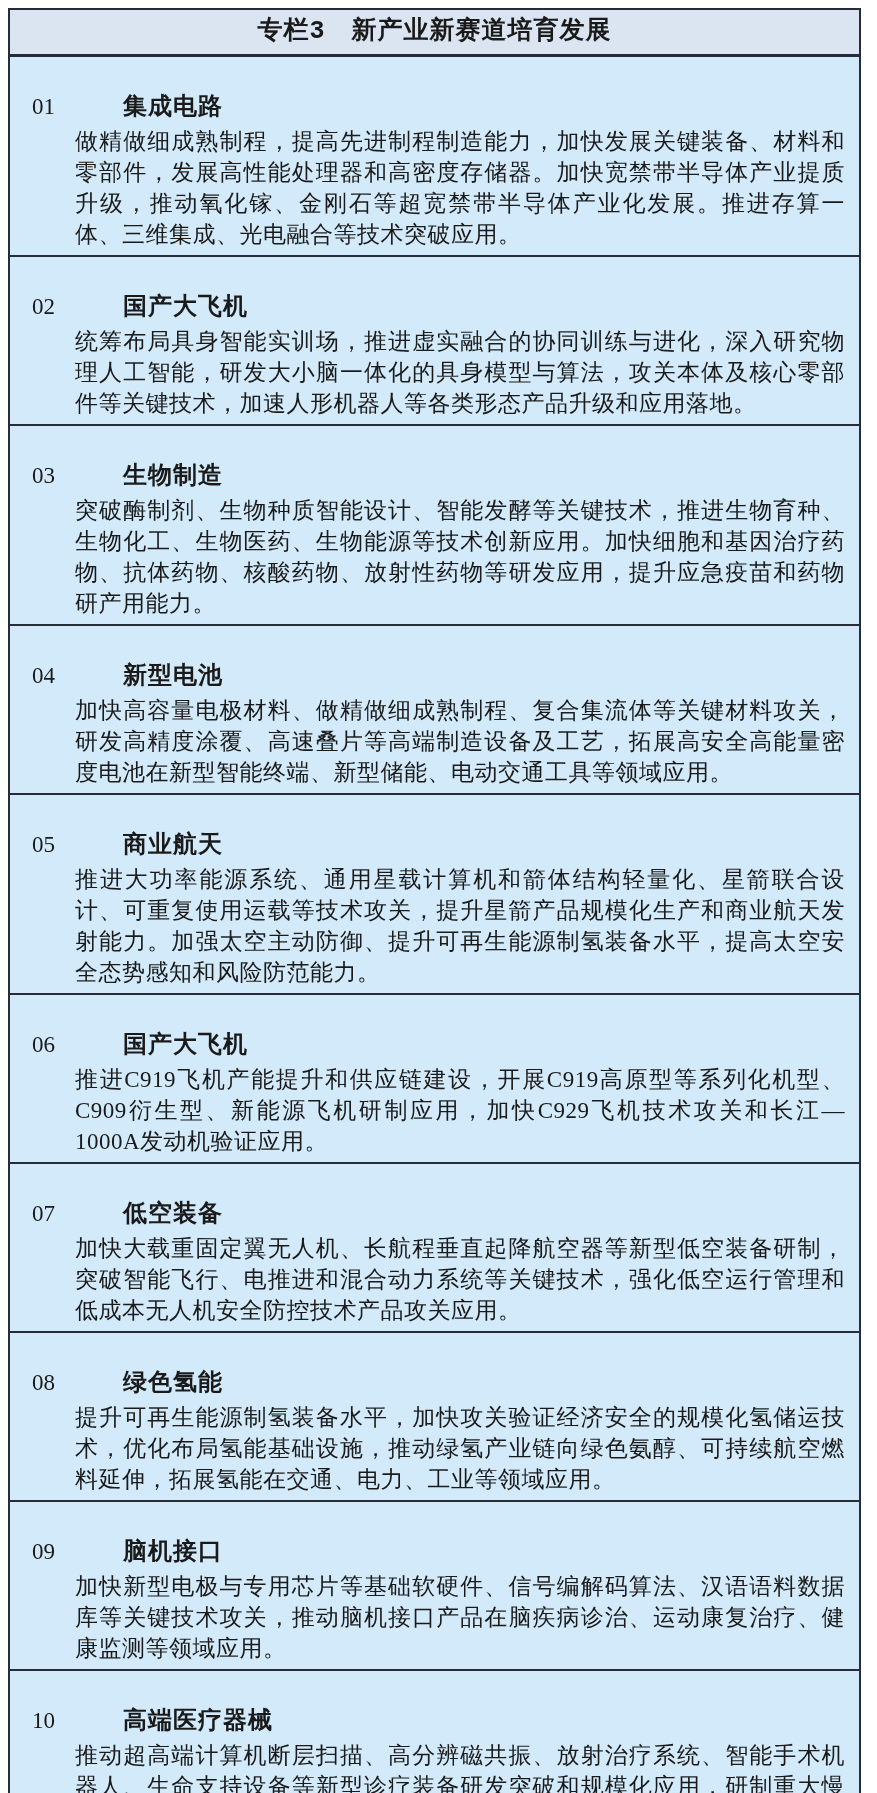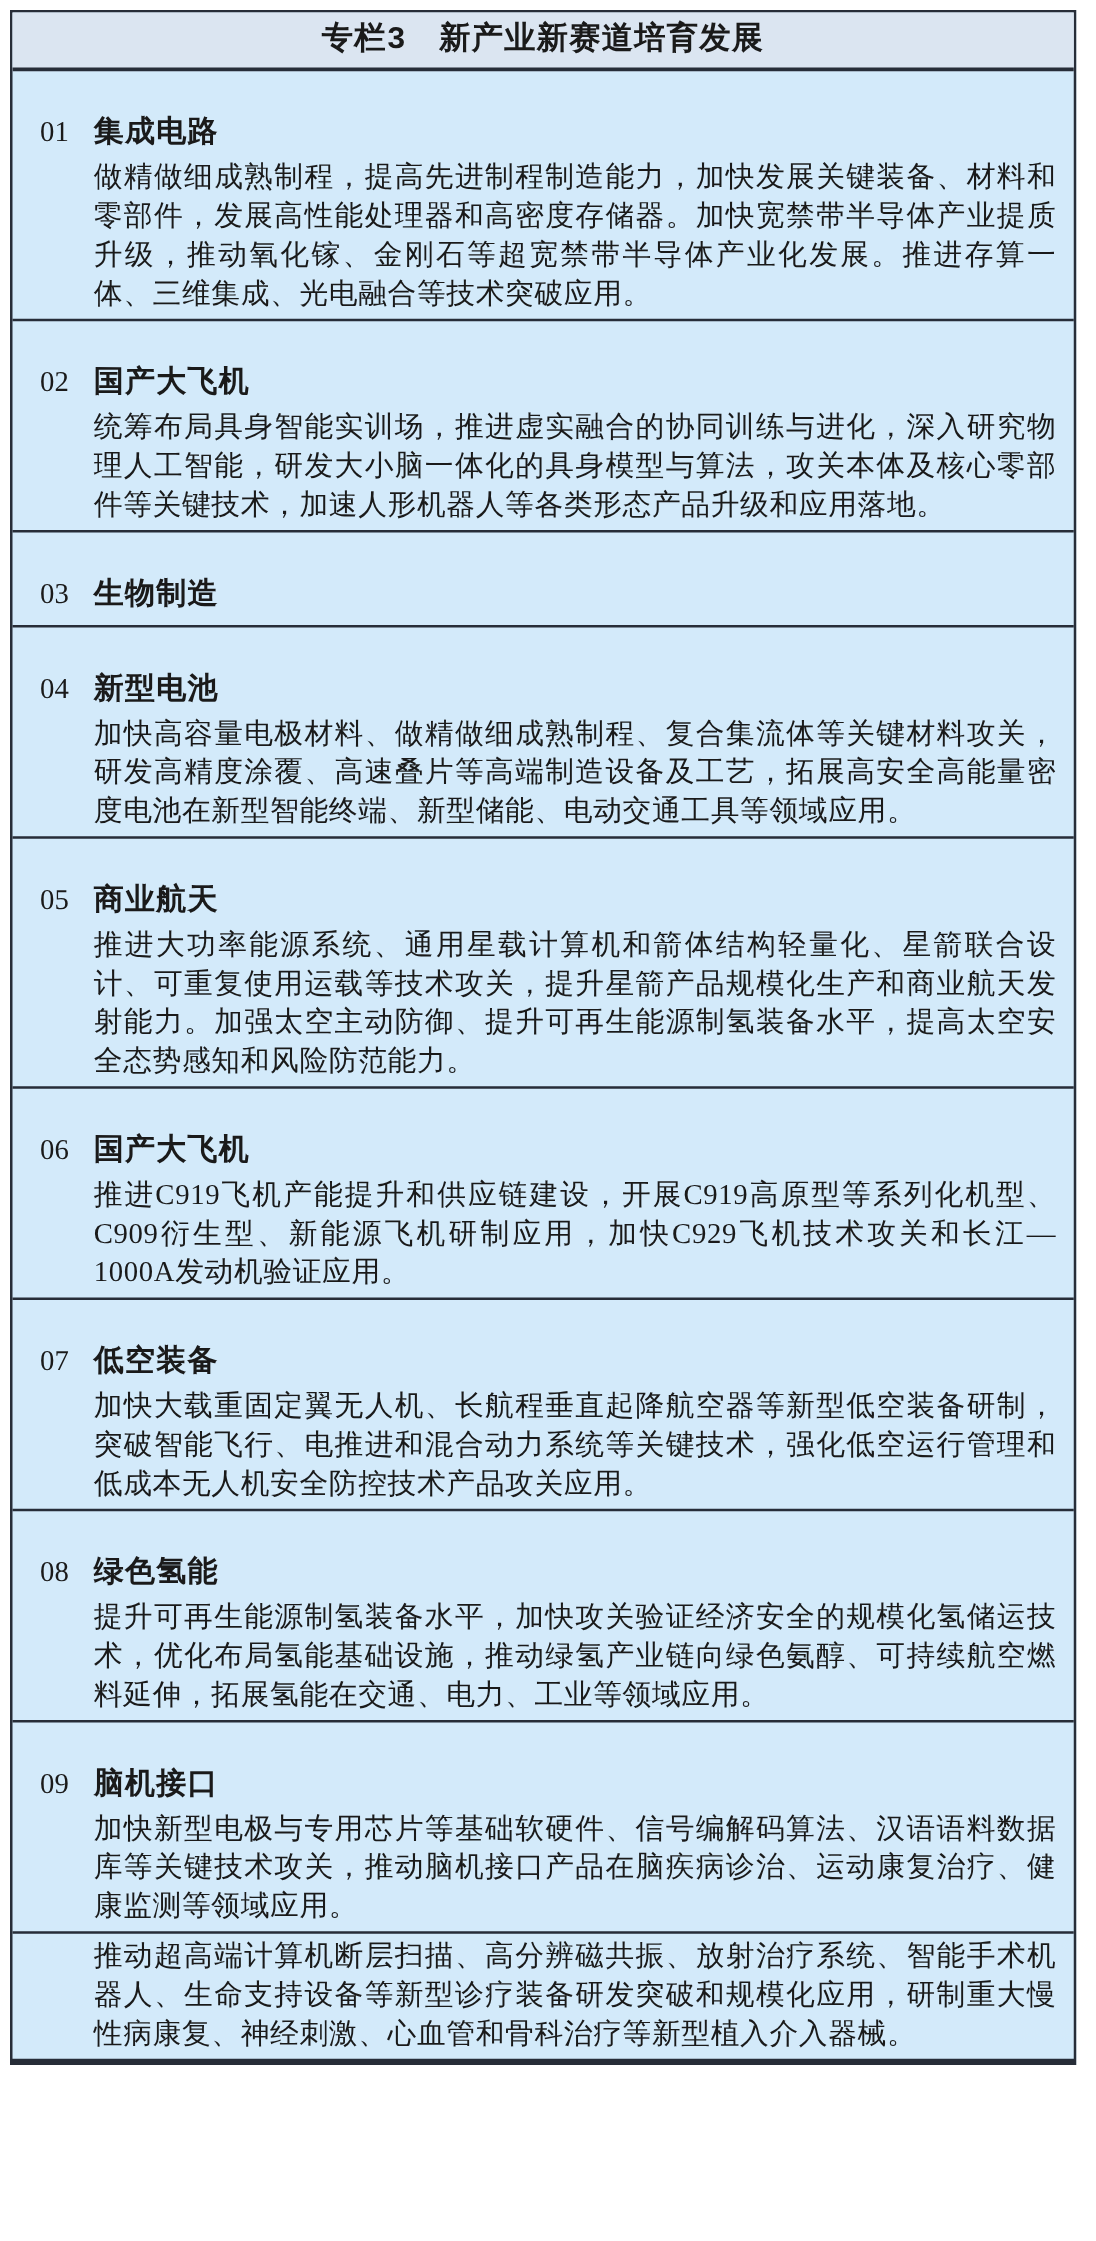--- a/index.html
+++ b/index.html
@@ -38,20 +38,21 @@
     border-top:2px solid var(--border-dark);
     padding:2px 14px 5px 22px;
   }
   .section.first{border-top:none;}
   .sec-head{
     display:flex;
     align-items:baseline;
     font-size:24px;
     line-height:39px;
     white-space:nowrap;
+    gap:48px;
   }
   .sec-num{
     flex:0 0 43px;
     font-weight:normal;
     font-size:23px;
   }
   .sec-title{
     font-weight:bold;
     letter-spacing:1px;
     margin-top:28px;
@@ -86,20 +87,21 @@
       <span class="sec-title">国产大飞机</span>
     </div>
     <p class="sec-body">统筹布局具身智能实训场，推进虚实融合的协同训练与进化，深入研究物理人工智能，研发大小脑一体化的具身模型与算法，攻关本体及核心零部件等关键技术，加速人形机器人等各类形态产品升级和应用落地。</p>
   </section>
 
   <section class="section">
     <div class="sec-head">
       <span class="sec-num">03</span>
       <span class="sec-title">生物制造</span>
     </div>
+    <p class="sec-body">突破酶制剂、生物种质智能设计、智能发酵等关键技术，推进生物育种、生物化工、生物医药、生物能源等技术创新应用。加快细胞和基因治疗药物、抗体药物、核酸药物、放射性药物等研发应用，提升应急疫苗和药物研产用能力。</p>
   </section>
 
   <section class="section">
     <div class="sec-head">
       <span class="sec-num">04</span>
       <span class="sec-title">新型电池</span>
     </div>
     <p class="sec-body">加快高容量电极材料、做精做细成熟制程、复合集流体等关键材料攻关，研发高精度涂覆、高速叠片等高端制造设备及工艺，拓展高安全高能量密度电池在新型智能终端、新型储能、电动交通工具等领域应用。</p>
   </section>
 
@@ -137,15 +139,19 @@
 
   <section class="section">
     <div class="sec-head">
       <span class="sec-num">09</span>
       <span class="sec-title">脑机接口</span>
     </div>
     <p class="sec-body">加快新型电极与专用芯片等基础软硬件、信号编解码算法、汉语语料数据库等关键技术攻关，推动脑机接口产品在脑疾病诊治、运动康复治疗、健康监测等领域应用。</p>
   </section>
 
   <section class="section">
+    <div class="sec-head">
+      <span class="sec-num">10</span>
+      <span class="sec-title">高端医疗器械</span>
+    </div>
     <p class="sec-body">推动超高端计算机断层扫描、高分辨磁共振、放射治疗系统、智能手术机器人、生命支持设备等新型诊疗装备研发突破和规模化应用，研制重大慢性病康复、神经刺激、心血管和骨科治疗等新型植入介入器械。</p>
   </section>
 </div>
 
 </body></html>

